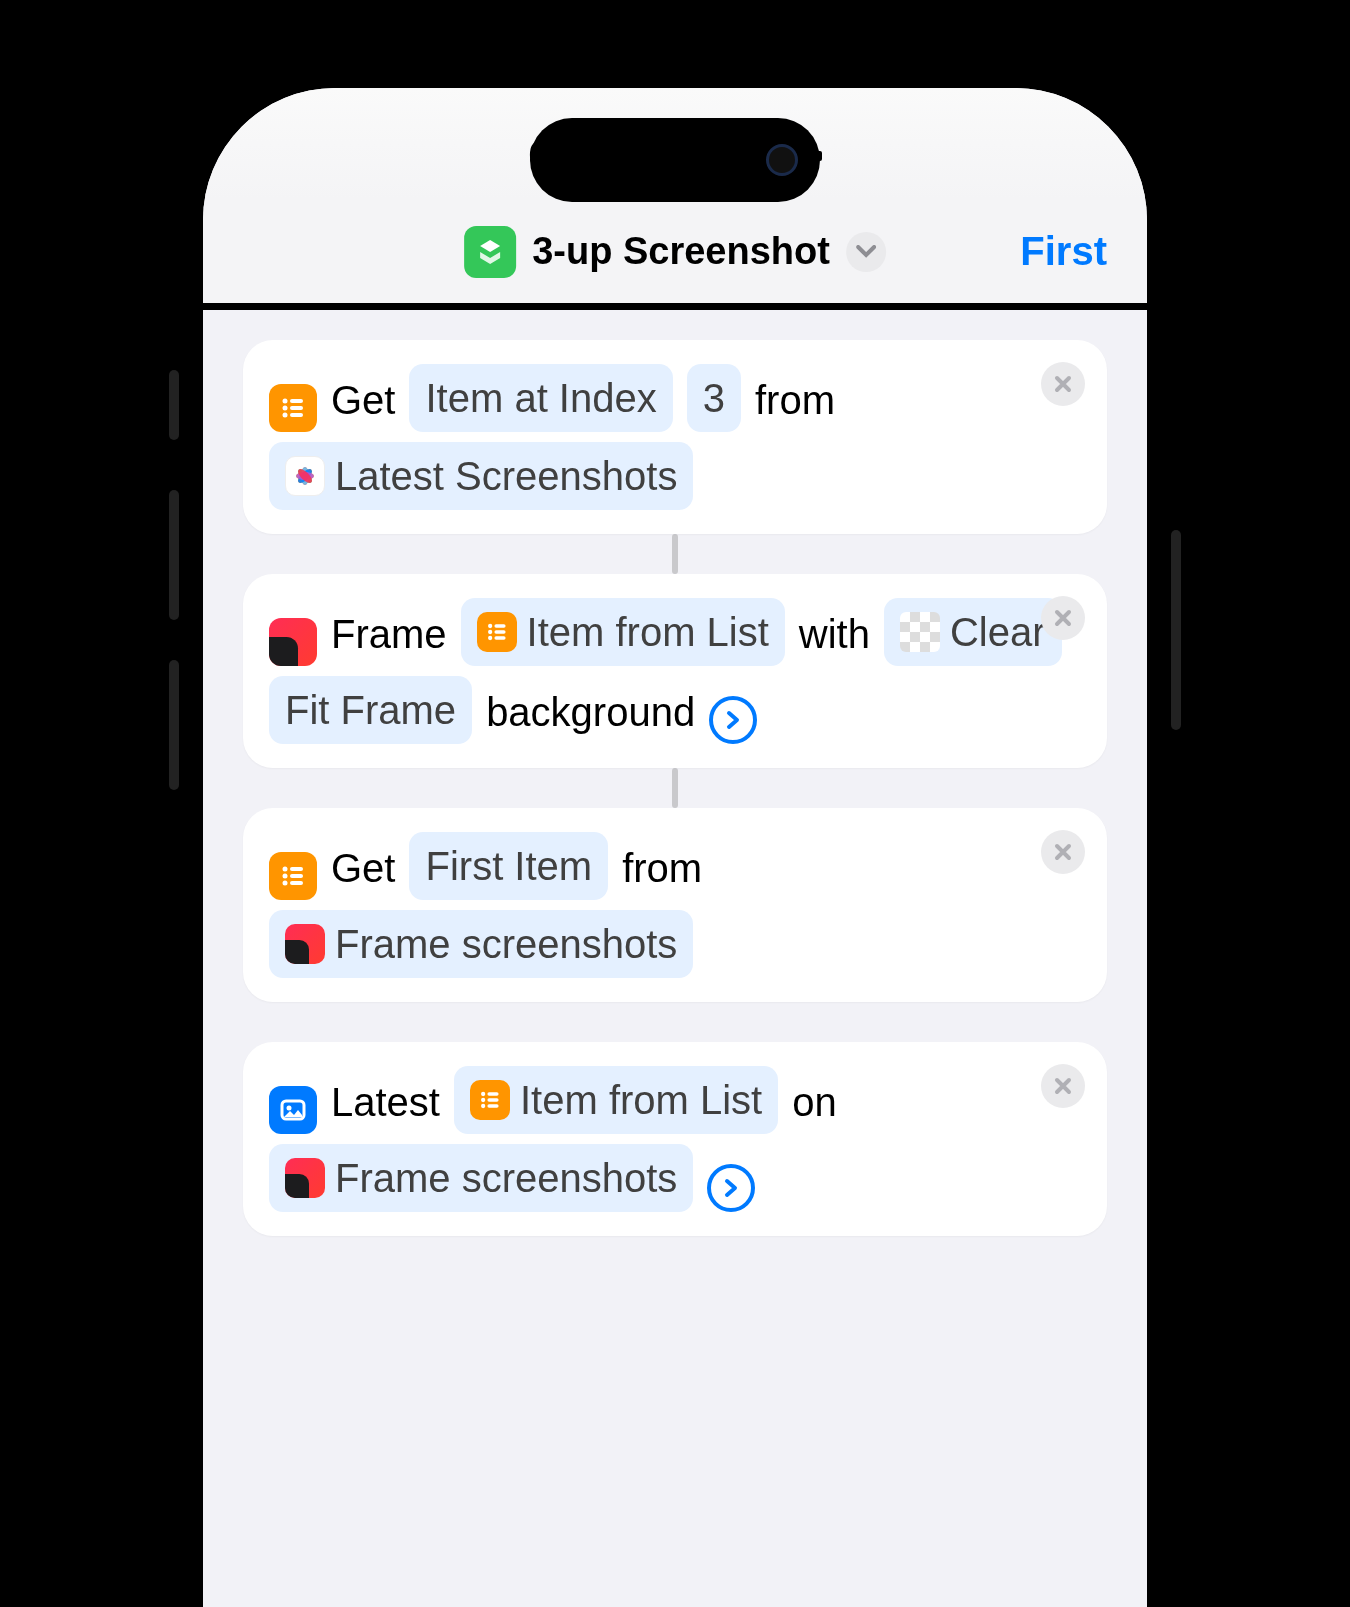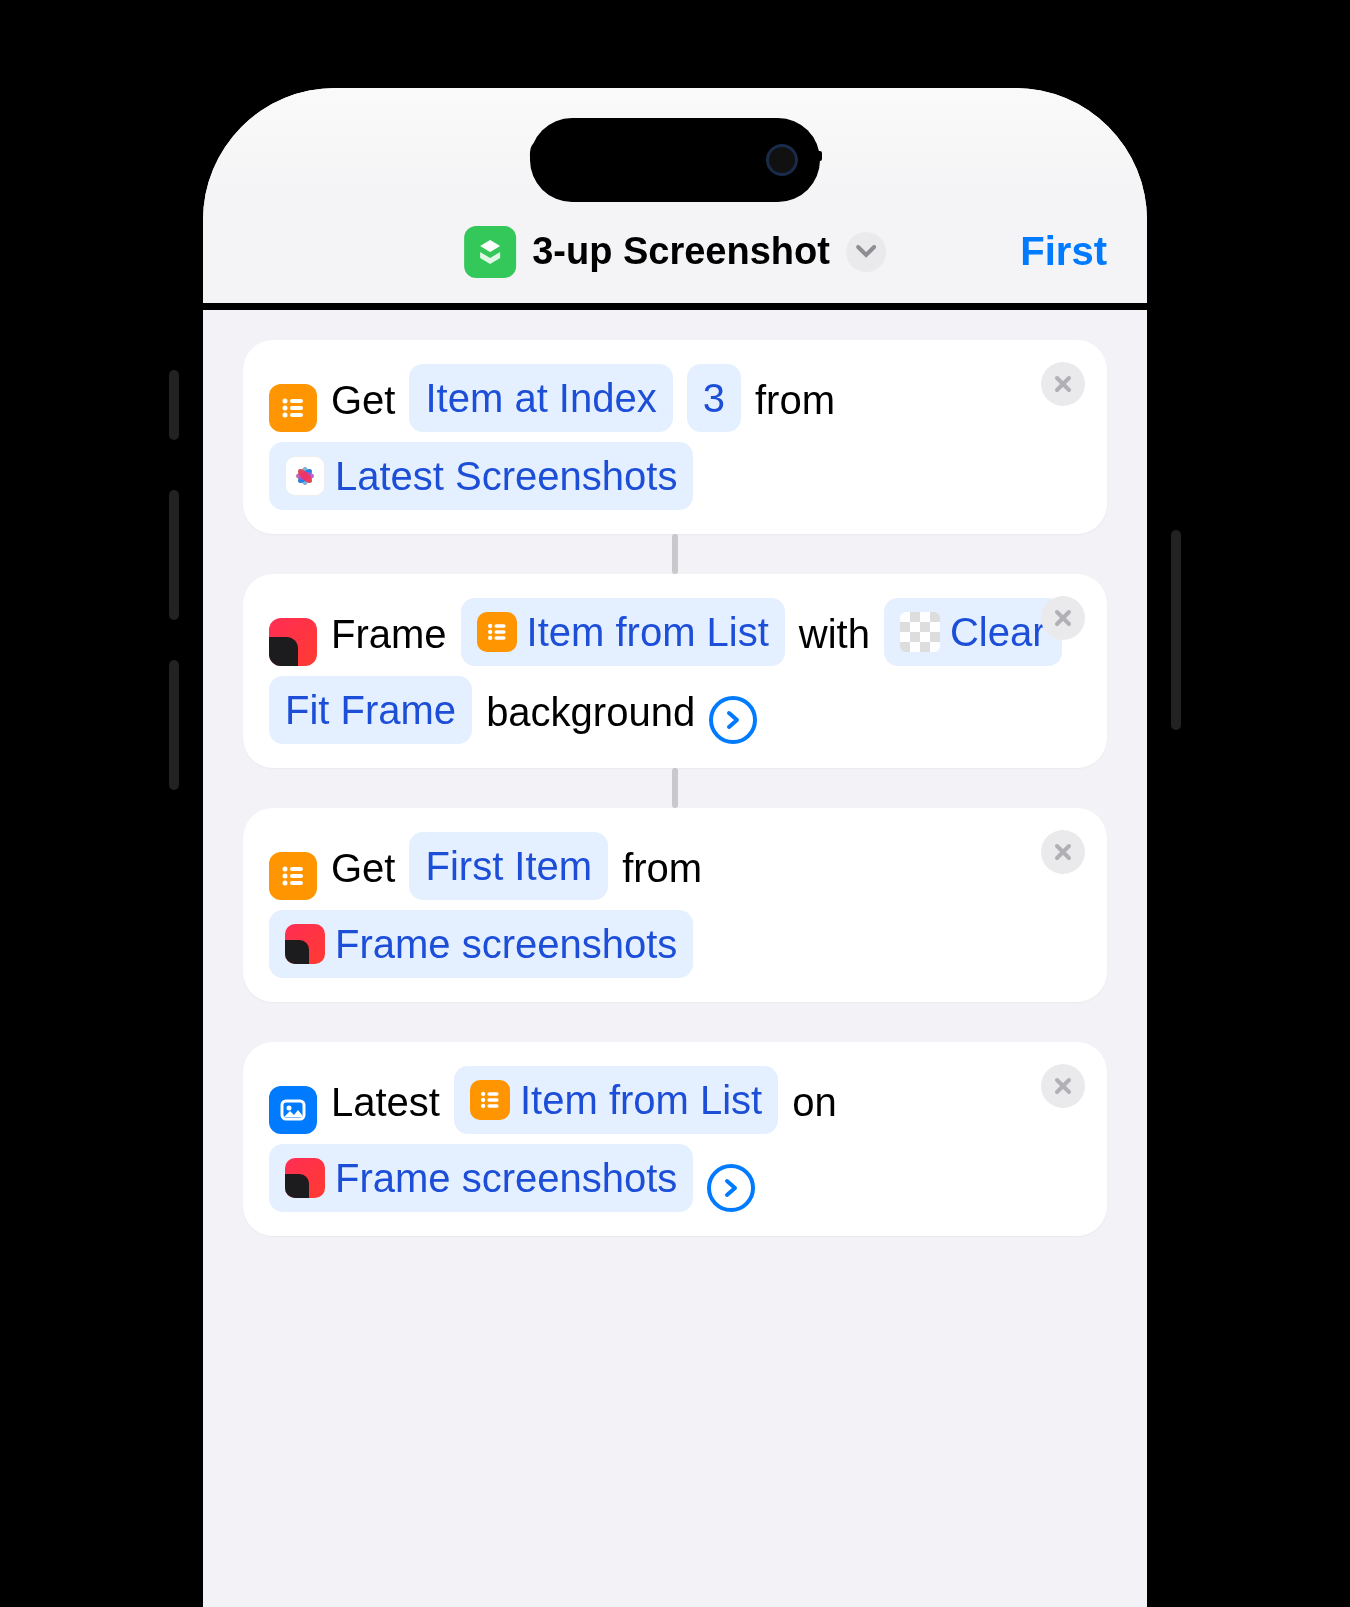--- a/index.html
+++ b/index.html
@@ -120,21 +120,21 @@
     width:48px;height:48px;border-radius:12px;
     display:flex;align-items:center;justify-content:center;
     flex-shrink:0;
   }
   .icn-orange{background:#ff9500;}
   .icn-blue{background:#007aff;}
   .icn-red{background:linear-gradient(135deg,#ff2d55,#ff3b30);position:relative;overflow:hidden;}
   .icn-red::after{content:"";position:absolute;left:0;bottom:0;width:60%;height:60%;background:#1c1c1e;border-top-right-radius:40%;}
   .token {
     background:#e4f0ff;
-    color:#1d4ed8;
+    color:#404040;
     border-radius:14px;
     padding:2px 16px;
     display:inline-flex;
     align-items:center;
     gap:10px;
     font-size:40px;
     white-space:nowrap;
   }
   .token .tk-icon{
     width:40px;height:40px;border-radius:10px;

